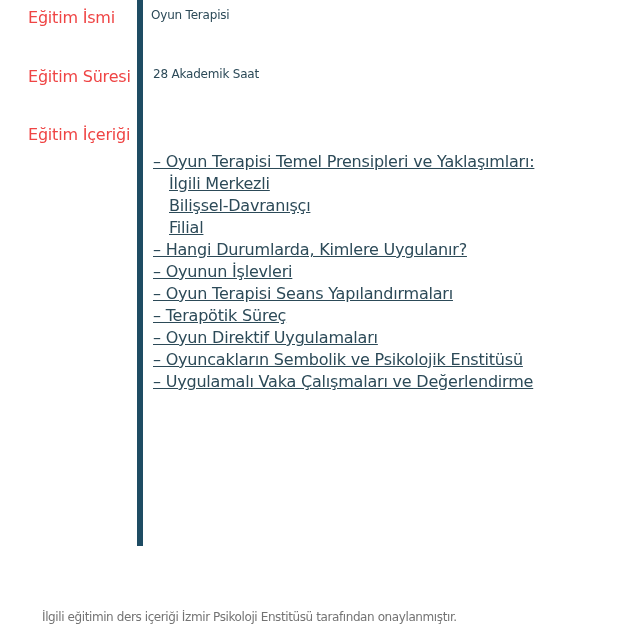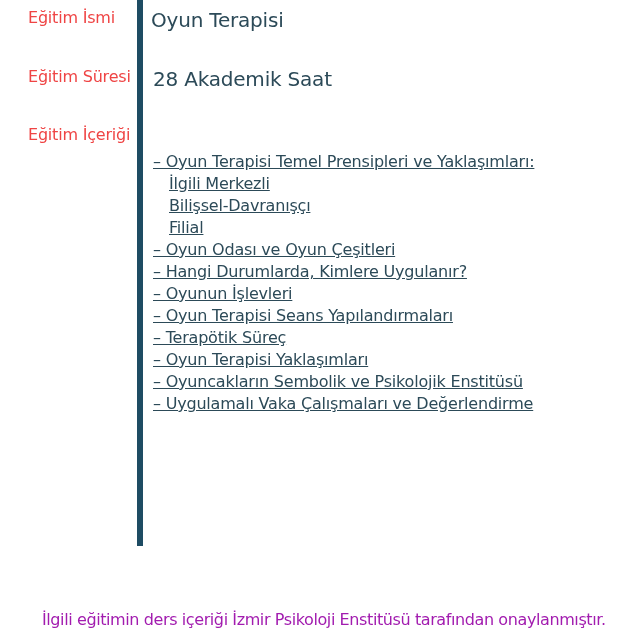--- a/index.html
+++ b/index.html
@@ -6,59 +6,58 @@
   body {
     width: 640px; height: 640px; background: #ffffff; position: relative; overflow: hidden;
     font-family: "DejaVu Sans", "Liberation Sans", sans-serif;
     color: #2c4450;
   }
   .label {
     position: absolute; left: 28px; font-size: 16px; letter-spacing: -0.2px;
     color: #ef4444;
   }
   .value {
-    position: absolute; left: 151px; font-size: 20px; letter-spacing: -0.2px;
+    position: absolute; left: 151px; font-size: 12px; letter-spacing: -0.2px;
     color: #2c4a58;
   }
   .vbar {
     position: absolute; left: 137px; top: 0; width: 6px; height: 546px;
     background: #1e4c63;
   }
   .content-list {
     position: absolute; left: 153px; top: 151px; margin: 0; padding: 0; list-style: none;
     font-size: 16px; line-height: 22px; letter-spacing: -0.2px; color: #2c4a58; text-decoration: underline;
   }
   .content-list li { white-space: nowrap; }
   .content-list li.sub { padding-left: 16px; }
   .footer {
-    position: absolute; left: 42px; top: 610px; font-size: 16px; letter-spacing: -0.4px;
-    color: #a21caf; white-space: nowrap; text-align: center;
+    position: absolute; left: 42px; top: 610px; font-size: 12px; letter-spacing: -0.4px;
+    color: #737373; white-space: nowrap; text-align: center;
   }
 </style>
 </head>
 <body>
 
 <div class="vbar"></div>
 
 <div class="label" style="top:8px">Eğitim İsmi</div>
 <div class="value" style="top:8px">Oyun Terapisi</div>
 
 <div class="label" style="top:67px">Eğitim Süresi</div>
 <div class="value" style="top:67px; left:153px">28 Akademik Saat</div>
 
 <div class="label" style="top:125px">Eğitim İçeriği</div>
 
 <ul class="content-list">
   <li>– Oyun Terapisi Temel Prensipleri ve Yaklaşımları:</li>
   <li class="sub">İlgili Merkezli</li>
   <li class="sub">Bilişsel-Davranışçı</li>
   <li class="sub">Filial</li>
-  <li>– Oyun Odası ve Oyun Çeşitleri</li>
   <li>– Hangi Durumlarda, Kimlere Uygulanır?</li>
   <li>– Oyunun İşlevleri</li>
   <li>– Oyun Terapisi Seans Yapılandırmaları</li>
   <li>– Terapötik Süreç</li>
-  <li>– Oyun Terapisi Yaklaşımları</li>
+  <li>– Oyun Direktif Uygulamaları</li>
   <li>– Oyuncakların Sembolik ve Psikolojik Enstitüsü</li>
   <li>– Uygulamalı Vaka Çalışmaları ve Değerlendirme</li>
 </ul>
 
 <div class="footer">İlgili eğitimin ders içeriği İzmir Psikoloji Enstitüsü tarafından onaylanmıştır.</div>
 
 </body></html>

